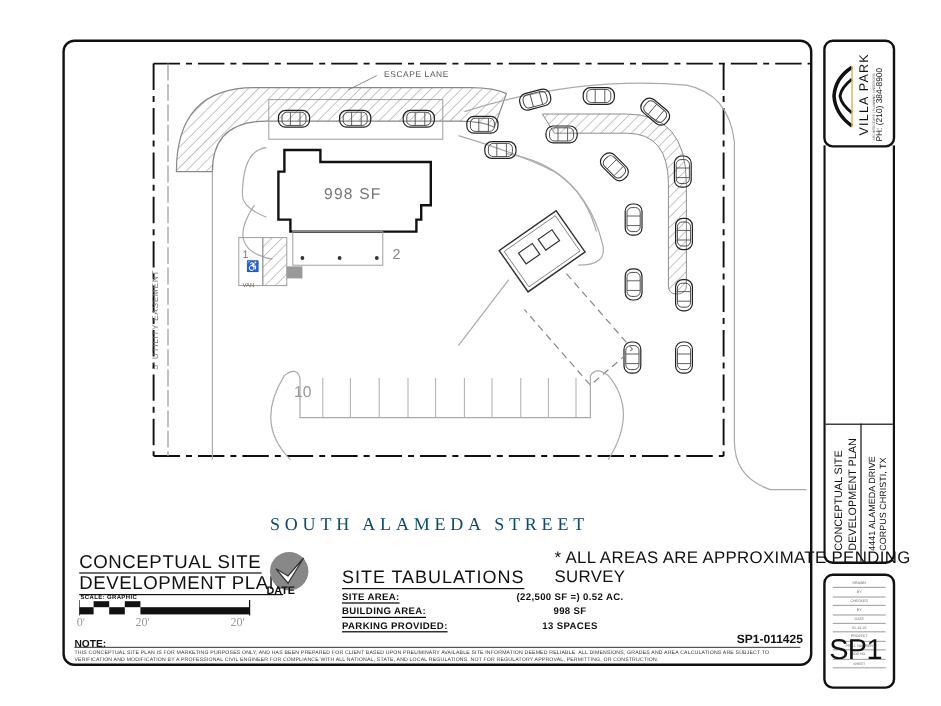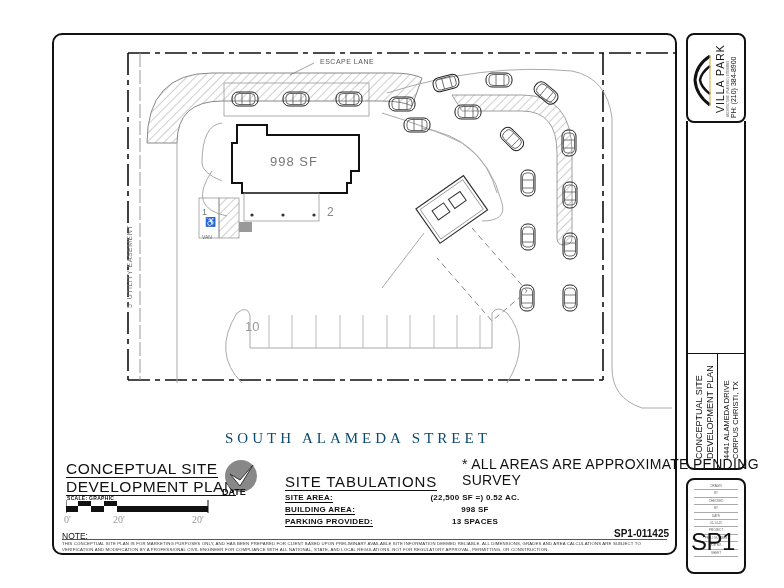--- a/index.html
+++ b/index.html
@@ -12,21 +12,21 @@
   .title div{border-bottom:1.5px solid #111;display:inline-block;}
   .scale-lbl{position:absolute;left:67px;top:495px;font-size:5px;font-weight:bold;letter-spacing:.3px;}
   .scalebar{position:absolute;left:66px;top:500px;}
   .scale-num{position:absolute;top:514px;font-size:10px;color:#999;font-family:"Liberation Serif",serif;}
   .north{position:absolute;left:222px;top:454px;width:38px;height:46px;}
   .north-lbl{position:absolute;left:222px;top:487px;font-size:9px;font-weight:bold;}
   .tab-title{position:absolute;left:285px;top:473px;font-size:15px;letter-spacing:.8px;border-bottom:1.5px solid #111;line-height:17px;}
   .tab-row{position:absolute;left:285px;font-size:8px;letter-spacing:.3px;font-weight:bold;}
   .tab-row .k{border-bottom:1px solid #000000;}
   .tab-val{position:absolute;font-size:8px;font-weight:bold;letter-spacing:.3px;text-align:center;}
-  .note-lbl{position:absolute;left:62px;top:531px;font-size:8.5px;font-weight:normal;}
+  .note-lbl{position:absolute;left:62px;top:531px;font-size:8.5px;font-weight:bold;}
   .note-line{position:absolute;left:62px;top:539px;width:605px;border-top:1px solid #555;}
   .note-txt{position:absolute;left:62px;top:541px;width:605px;font-size:4.3px;line-height:6px;letter-spacing:.15px;color:#333;}
   .sheetno{position:absolute;left:614px;top:528px;font-size:10px;font-weight:bold;}
   .tb{position:absolute;left:686px;width:60px;border:2px solid #111;border-radius:8px;box-sizing:border-box;}
   .vert{position:absolute;transform:rotate(-90deg);transform-origin:left top;white-space:nowrap;}
   .tb-rows div{font-size:3px;color:#666;text-align:center;border-bottom:.5px solid #aaa;height:6.4px;line-height:6.4px;}
 </style>
 </head>
 <body>
 

